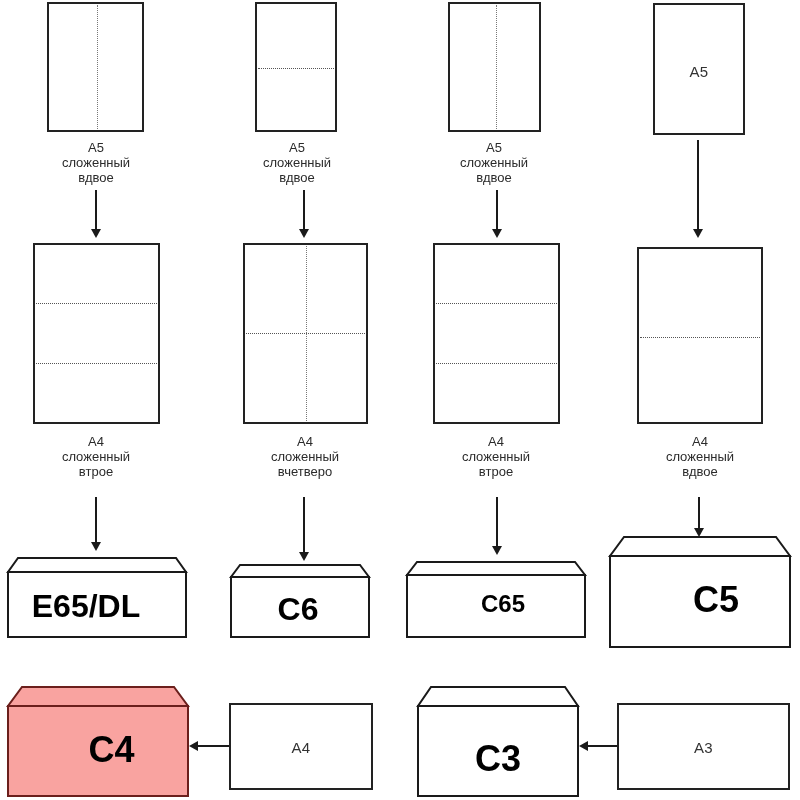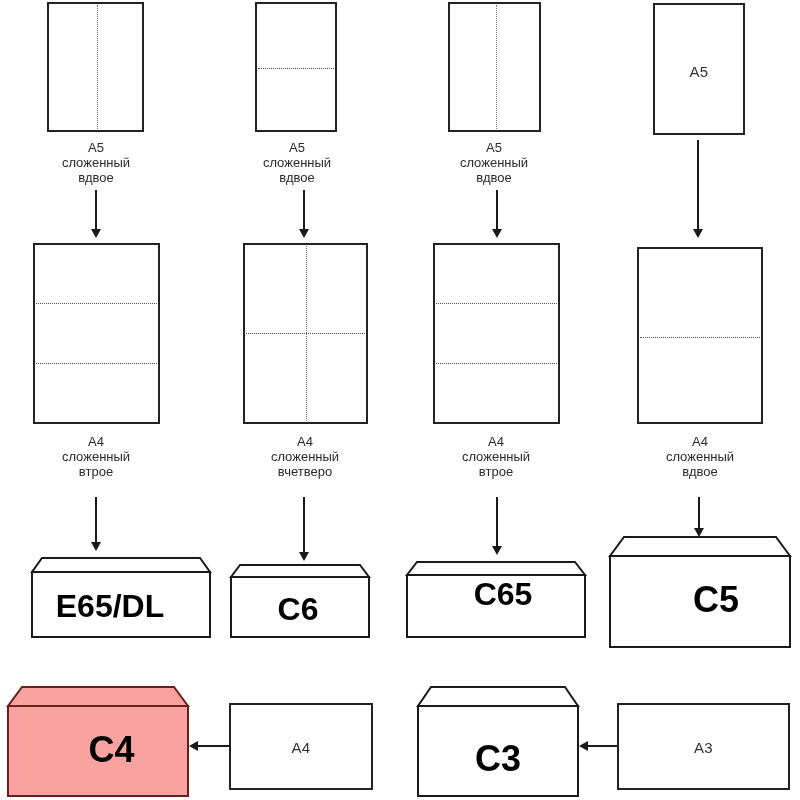--- a/index.html
+++ b/index.html
@@ -147,21 +147,21 @@
     <div class="fold fold-h" style="top:118px;"></div>
   </div>
   <div class="caption" style="left:35px; top:434px; width:122px;">A4
 сложенный
 втрое</div>
   <div class="arrow-down" style="left:96px; top:497px; height:54px;">
     <div class="shaft" style="height:45px;"></div>
     <div class="head"></div>
   </div>
 
-  <div class="envelope" style="left:8px; top:556px; width:156px; height:83px;margin-left:24px;">
+  <div class="envelope" style="left:8px; top:556px; width:156px; height:83px;">
     <svg width="178" height="83" viewBox="0 0 178 83">
       <polygon points="10,2 168,2 178,16 0,16" fill="#ffffff" stroke="#1a1a1a" stroke-width="2"></polygon>
       <rect x="0" y="16" width="178" height="65" fill="#ffffff" stroke="#1a1a1a" stroke-width="2"></rect>
     </svg>
     <div class="env-text" style="top:32px; font-size:32px;">E65/DL</div>
   </div>
 
   <div class="sheet" style="left:255px; top:2px; width:82px; height:130px;">
     <div class="fold fold-h" style="top:64px;"></div>
   </div>
@@ -214,21 +214,21 @@
   <div class="arrow-down" style="left:497px; top:497px; height:58px;">
     <div class="shaft" style="height:49px;"></div>
     <div class="head"></div>
   </div>
 
   <div class="envelope" style="left:407px; top:560px; width:178px; height:79px;">
     <svg width="178" height="79" viewBox="0 0 178 79">
       <polygon points="10,2 168,2 178,15 0,15" fill="#ffffff" stroke="#1a1a1a" stroke-width="2"></polygon>
       <rect x="0" y="15" width="178" height="62" fill="#ffffff" stroke="#1a1a1a" stroke-width="2"></rect>
     </svg>
-    <div class="env-text" style="top:16px; font-size:32px;margin-left:14px;">C65</div>
+    <div class="env-text" style="top:30px; font-size:24px;margin-left:14px;">C65</div>
   </div>
 
   <div class="sheet" style="left:653px; top:3px; width:92px; height:132px;">
     <div class="sheet-label-inside" style="top:58px;">A5</div>
   </div>
   <div class="arrow-down" style="left:698px; top:140px; height:98px;">
     <div class="shaft" style="height:89px;"></div>
     <div class="head"></div>
   </div>
 

